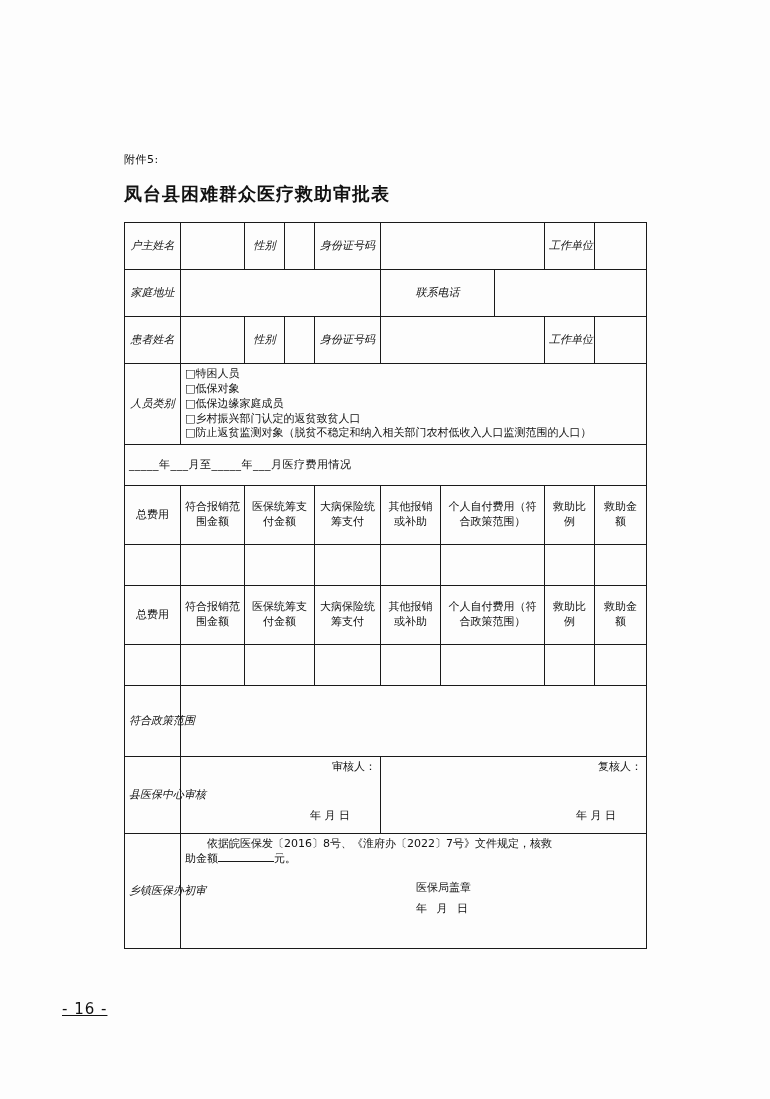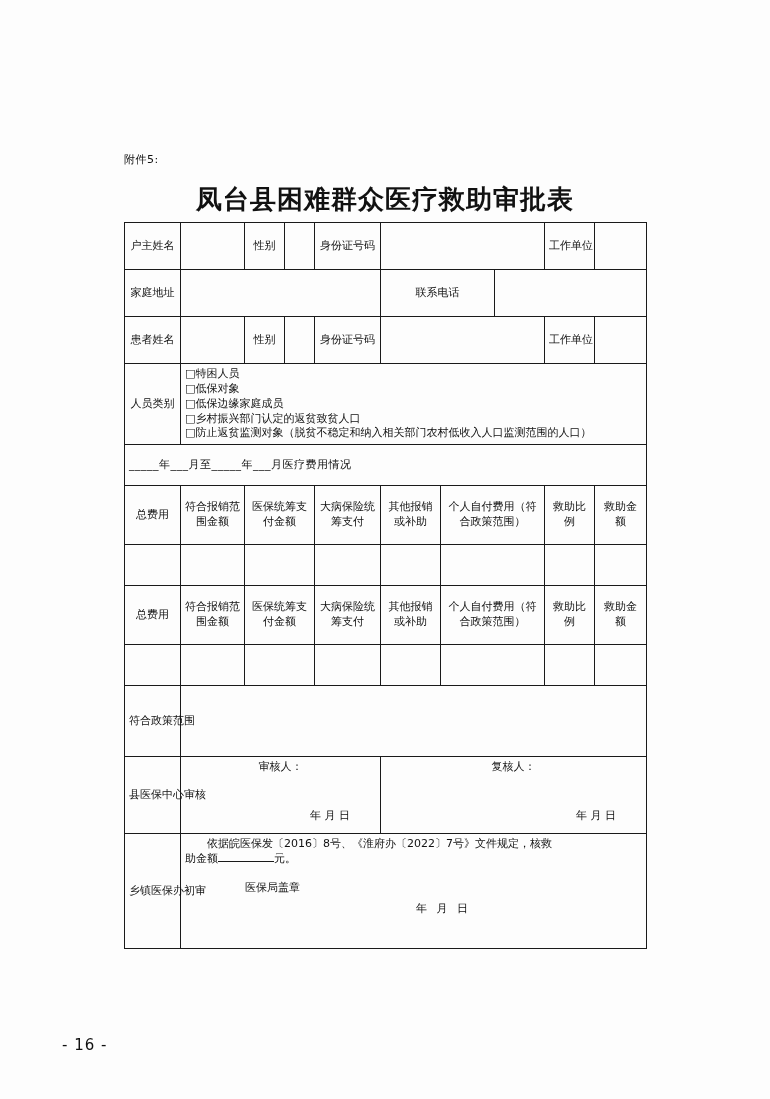--- a/index.html
+++ b/index.html
@@ -29,22 +29,21 @@
     top: 152px;
     font-size: 11px;
     letter-spacing: 0.5px;
     font-family: "DejaVu Sans", sans-serif;
   }
   .doc-title {
     position: absolute;
     left: 124px;
     top: 182px;
     width: 522px;
-    text-align: center;
-    font-size: 26px;
+    font-size: 18px;
     font-weight: bold;
     letter-spacing: 1px;
     font-family: "DejaVu Sans", sans-serif;
   }
   table.form {
     position: absolute;
     left: 124px;
     top: 222px;
     width: 522px;
     border-collapse: collapse;
@@ -52,22 +51,22 @@
   }
   table.form td {
     border: 1px solid #1a1a1a;
     font-size: 11px;
     font-family: "DejaVu Sans", sans-serif;
     padding: 3px 4px;
     vertical-align: middle;
     line-height: 1.35;
   }
   .c { text-align: center; }
-  .l { text-align: center; }
-  .label-cell { text-align: center; white-space: nowrap; }
+  .l { text-align: right; }
+  .label-cell { text-align: center; white-space: nowrap; font-style: italic; }
   .rowh-40 { height: 40px; }
   .rowh-34 { height: 34px; }
   .rowh-52 { height: 52px; }
   .rowh-64 { height: 64px; }
   .cat-list {
     line-height: 1.55;
     font-size: 10.5px;
     padding: 5px 6px;
     margin-left: 24px;
   }
@@ -84,35 +83,37 @@
     padding-right: 26px;
   }
   .approve-body {
     font-size: 11px;
     line-height: 1.8;
     padding: 6px 10px 6px 14px;
   }
   .approve-body .indent { text-indent: 22px; }
   .approve-body .seal {
     margin-top: 14px;
+    text-align: center;
     padding-left: 60px;
   }
   .approve-body .date {
     margin-top: 6px;
     text-align: center;
     padding-left: 60px;
     letter-spacing: 3px;
   }
   .page-number {
     position: absolute;
     left: 62px;
-    top: 1036px;
+    top: 1000px;
     font-size: 15px;
     font-family: "DejaVu Sans", sans-serif;
     letter-spacing: 1px;
+    text-decoration: underline;
   }
   .blank-underline {
     display: inline-block;
     border-bottom: 1px solid #1a1a1a;
     width: 56px;
   }
 </style>
 </head>
 <body>
 

